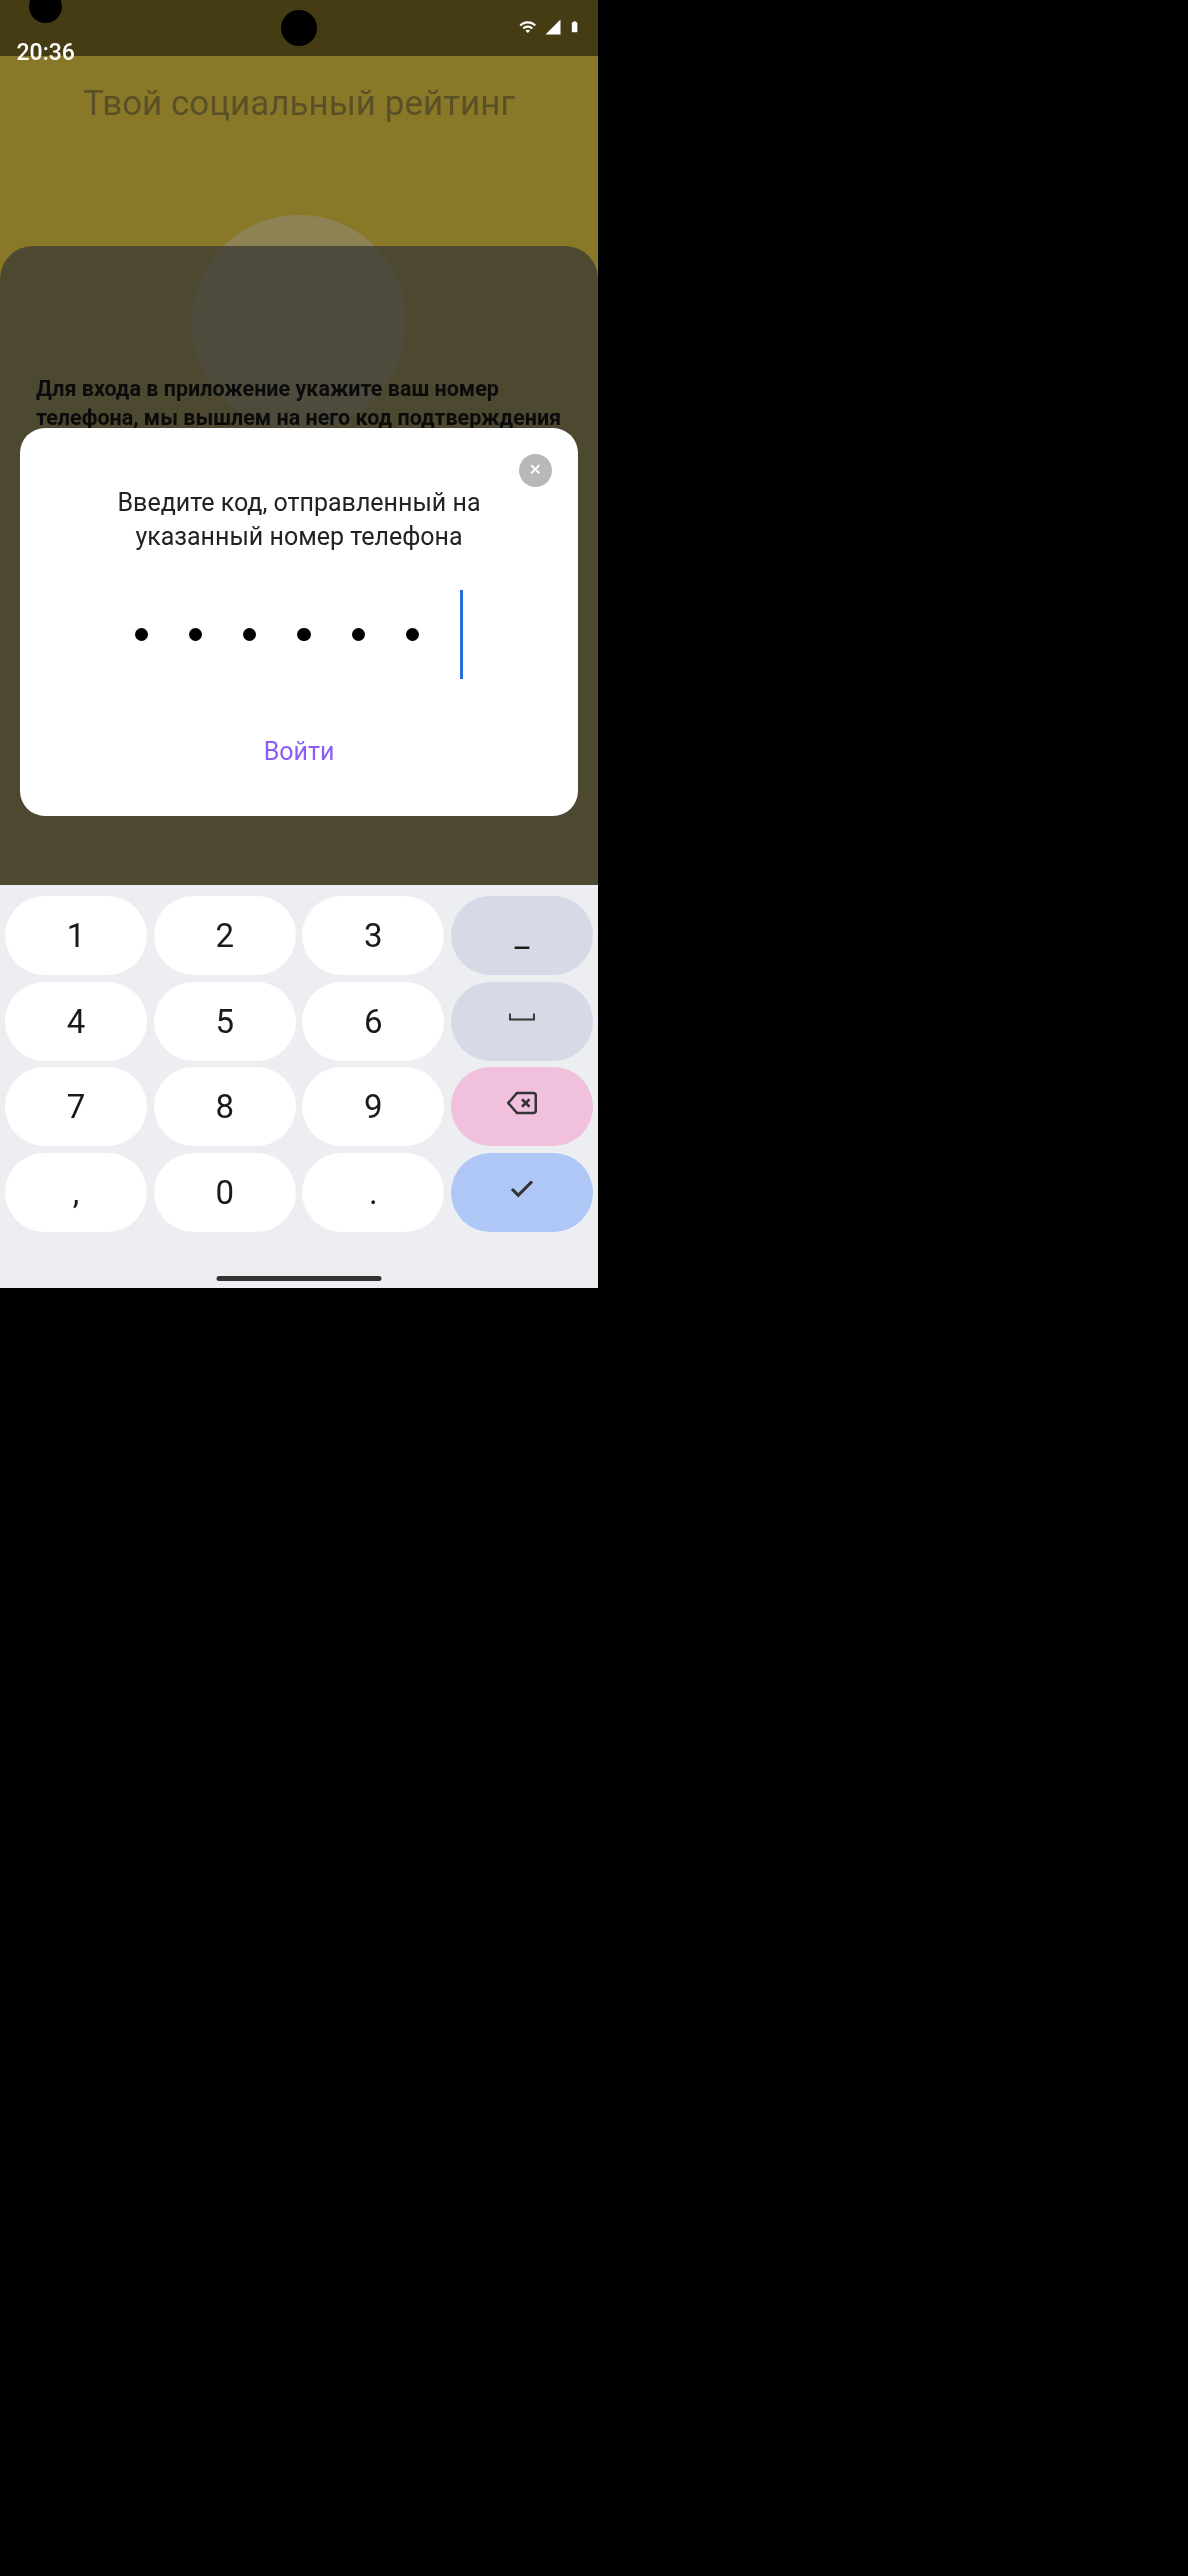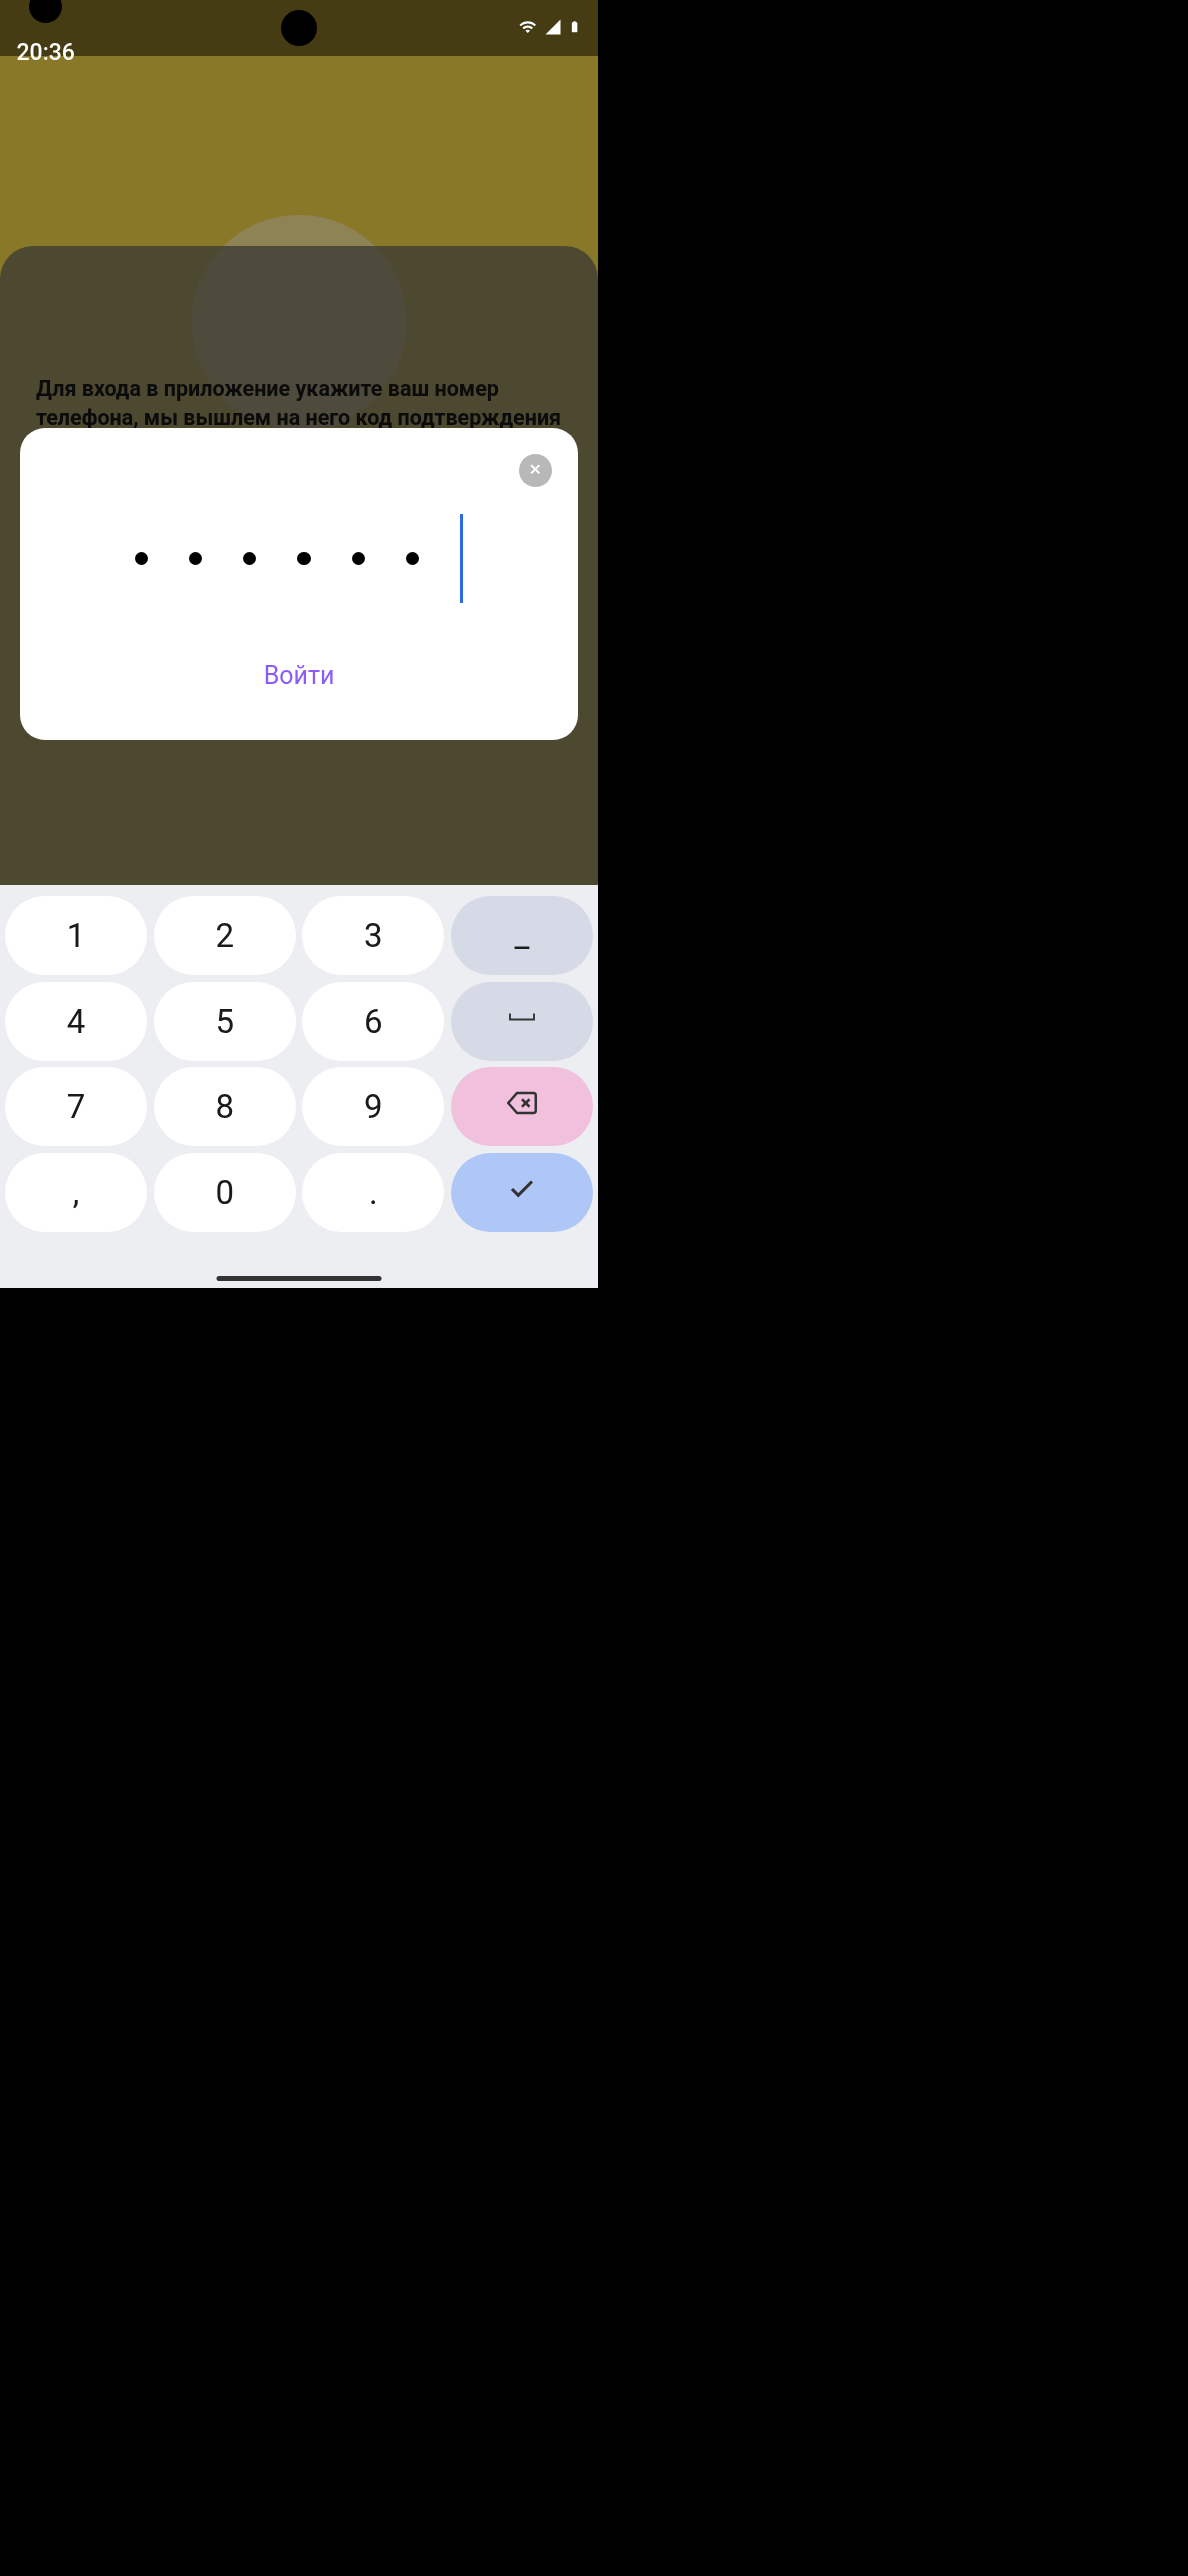--- a/index.html
+++ b/index.html
@@ -243,20 +243,21 @@
       height: 5px;
       background: #333;
       border-radius: 2.5px;
       z-index: 30;
     }
   </style>
 </head>
 <body>
 
 <div class="background">
+  <div class="bg-title">Твой социальный рейтинг</div>
   <div class="bg-avatar"></div>
   <div class="phone-panel">
     <div class="phone-prompt">Для входа в приложение укажите ваш номер телефона, мы вышлем на него код подтверждения</div>
   </div>
 </div>
 
 <div class="dim-overlay"></div>
 
 <div class="status-bar">
   <div class="status-left">
@@ -284,20 +285,21 @@
 </div>
 
 <div class="modal">
   <div class="modal-close">
     <span>
       <svg viewBox="0 0 24 24" fill="none" stroke="#fff" stroke-width="3">
           <path d="M18 6L6 18M6 6l12 12"></path>
         </svg>
     </span>
   </div>
+  <div class="modal-title">Введите код, отправленный на указанный номер телефона</div>
   <div class="code-row">
     <div class="code-dot"></div>
     <div class="code-dot"></div>
     <div class="code-dot"></div>
     <div class="code-dot"></div>
     <div class="code-dot"></div>
     <div class="code-dot"></div>
     <div class="code-cursor"></div>
   </div>
   <div class="modal-login">Войти</div>

